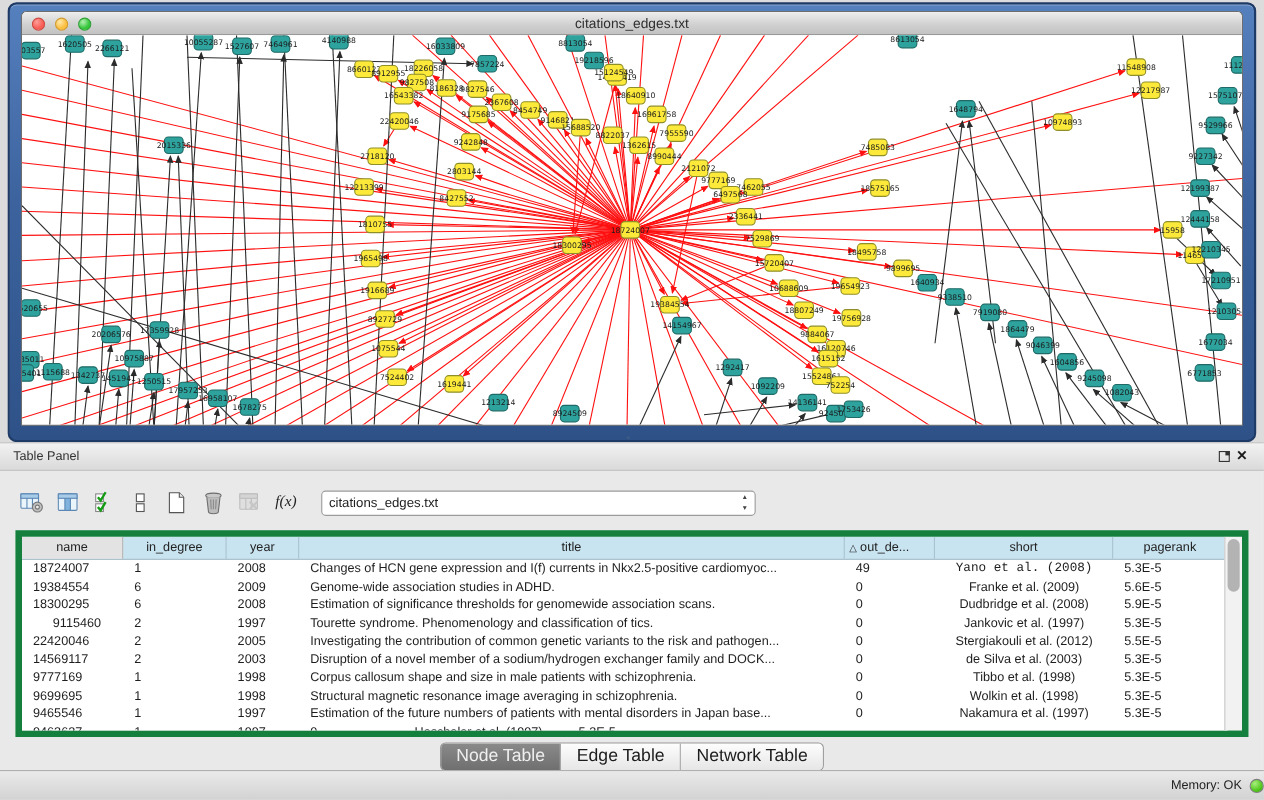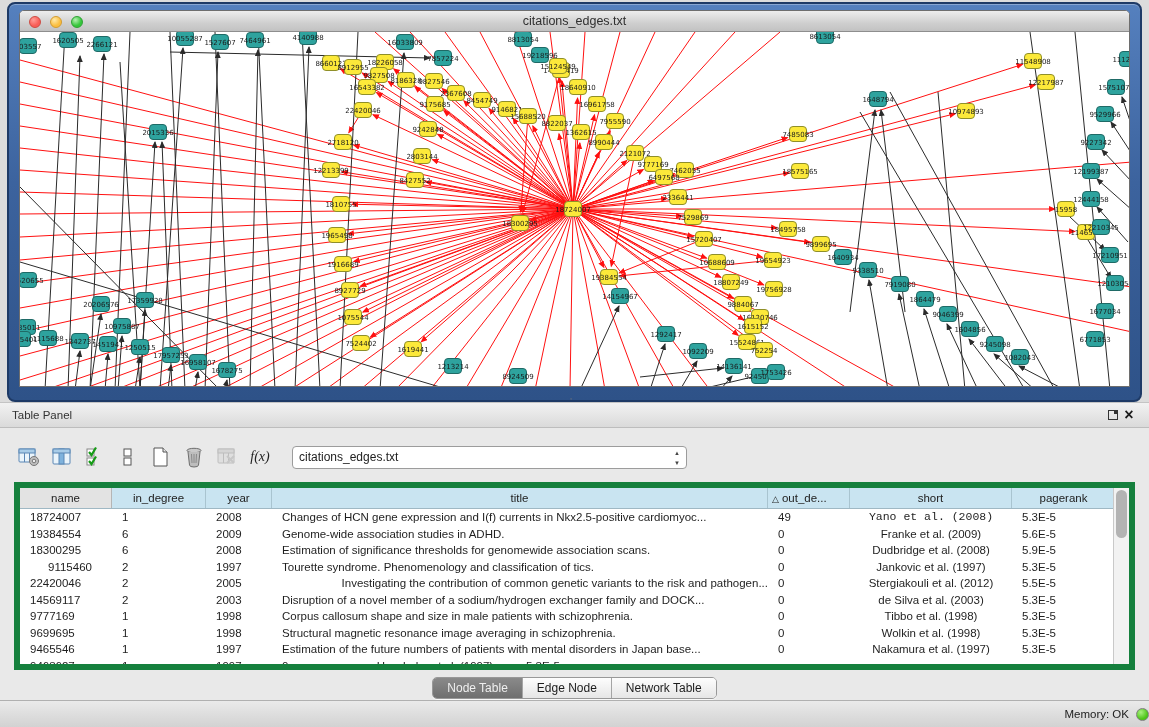--- a/index.html
+++ b/index.html
@@ -76,21 +76,21 @@
   .tr{ display:flex; height:16.5px; background:#fff; }
   .td{ font-size:11.5px; color:#1E1E1E; line-height:16.5px; white-space:nowrap; overflow:hidden; padding-left:10px; }
   .td.center{ text-align:center; padding-left:0; }
   #vscroll{ position:absolute; right:0; top:0; width:16px; height:100%;
     background:#F2F2F2; border-left:1px solid #C9C9C9; }
   #vthumb{ position:absolute; left:2px; top:2px; width:11px; height:48px; background:#B3B3B3; border-radius:6px; }
 
   #tab-row{ height:30px; display:flex; align-items:center; justify-content:center; margin-top:3px; }
   .seg{ display:flex; border:1px solid #989898; border-radius:5px; overflow:hidden;
         box-shadow:0 1px 0 rgba(255,255,255,.7); }
-  .seg-btn{ font-size:12px; padding:3px 14px; background:linear-gradient(180deg,#FDFDFD,#E6E6E6);
+  .seg-btn{ font-size:16px; padding:3px 14px; background:linear-gradient(180deg,#FDFDFD,#E6E6E6);
         color:#1c1c1c; border-right:1px solid #A5A5A5; }
   .seg-btn:last-child{ border-right:none; }
   .seg-btn.sel{ background:linear-gradient(180deg,#8A8A8A,#6F6F6F); color:#EFEFEF; }
 
   
   #status-bar{ position:absolute; left:0; top:700px; width:1149px; height:27px;
     background:linear-gradient(180deg,#EAEAEA,#D2D2D2); border-top:1px solid #B0B0B0;
     display:flex; align-items:center; justify-content:flex-end; }
   #memory-label{ font-size:11.5px; color:#222; margin-right:7px; }
   #memory-dot{ width:13px; height:13px; border-radius:50%;
@@ -656,21 +656,21 @@
             <div class="td" style="width: 66px;">1997</div>
             <div class="td" style="width: 496px;">Tourette syndrome. Phenomenology and classification of tics.</div>
             <div class="td" style="width: 82px;">0</div>
             <div class="td center" style="width: 162px;">Jankovic et al. (1997)</div>
             <div class="td" style="width: 104px;">5.3E-5</div>
           </div>
           <div class="tr">
             <div class="td" style="width: 92px;">22420046</div>
             <div class="td" style="width: 94px;">2</div>
             <div class="td" style="width: 66px;">2005</div>
-            <div class="td" style="width: 496px; text-align: right;">Investigating the contribution of common genetic variants to the risk and pathogen...</div>
+            <div class="td" style="width: 496px;">Investigating the contribution of common genetic variants to the risk and pathogen...</div>
             <div class="td" style="width: 82px;">0</div>
             <div class="td center" style="width: 162px;">Stergiakouli et al. (2012)</div>
             <div class="td" style="width: 104px;">5.5E-5</div>
           </div>
           <div class="tr">
             <div class="td" style="width: 92px;">14569117</div>
             <div class="td" style="width: 94px;">2</div>
             <div class="td" style="width: 66px;">2003</div>
             <div class="td" style="width: 496px;">Disruption of a novel member of a sodium/hydrogen exchanger family and DOCK...</div>
             <div class="td" style="width: 82px;">0</div>
@@ -714,21 +714,21 @@
           </div>
         </div>
       <div id="vscroll">
         <div id="vthumb"></div>
       </div>
     </div>
 
     <div id="tab-row">
       <div class="seg">
           <div class="seg-btn sel">Node Table</div>
-          <div class="seg-btn">Edge Node</div>
+          <div class="seg-btn">Edge Table</div>
           <div class="seg-btn">Network Table</div>
         </div>
     </div>
   </div>
 </div>
 
 <div id="status-bar">
   <span id="memory-label">Memory: OK</span>
   <span id="memory-dot"></span>
 </div>

